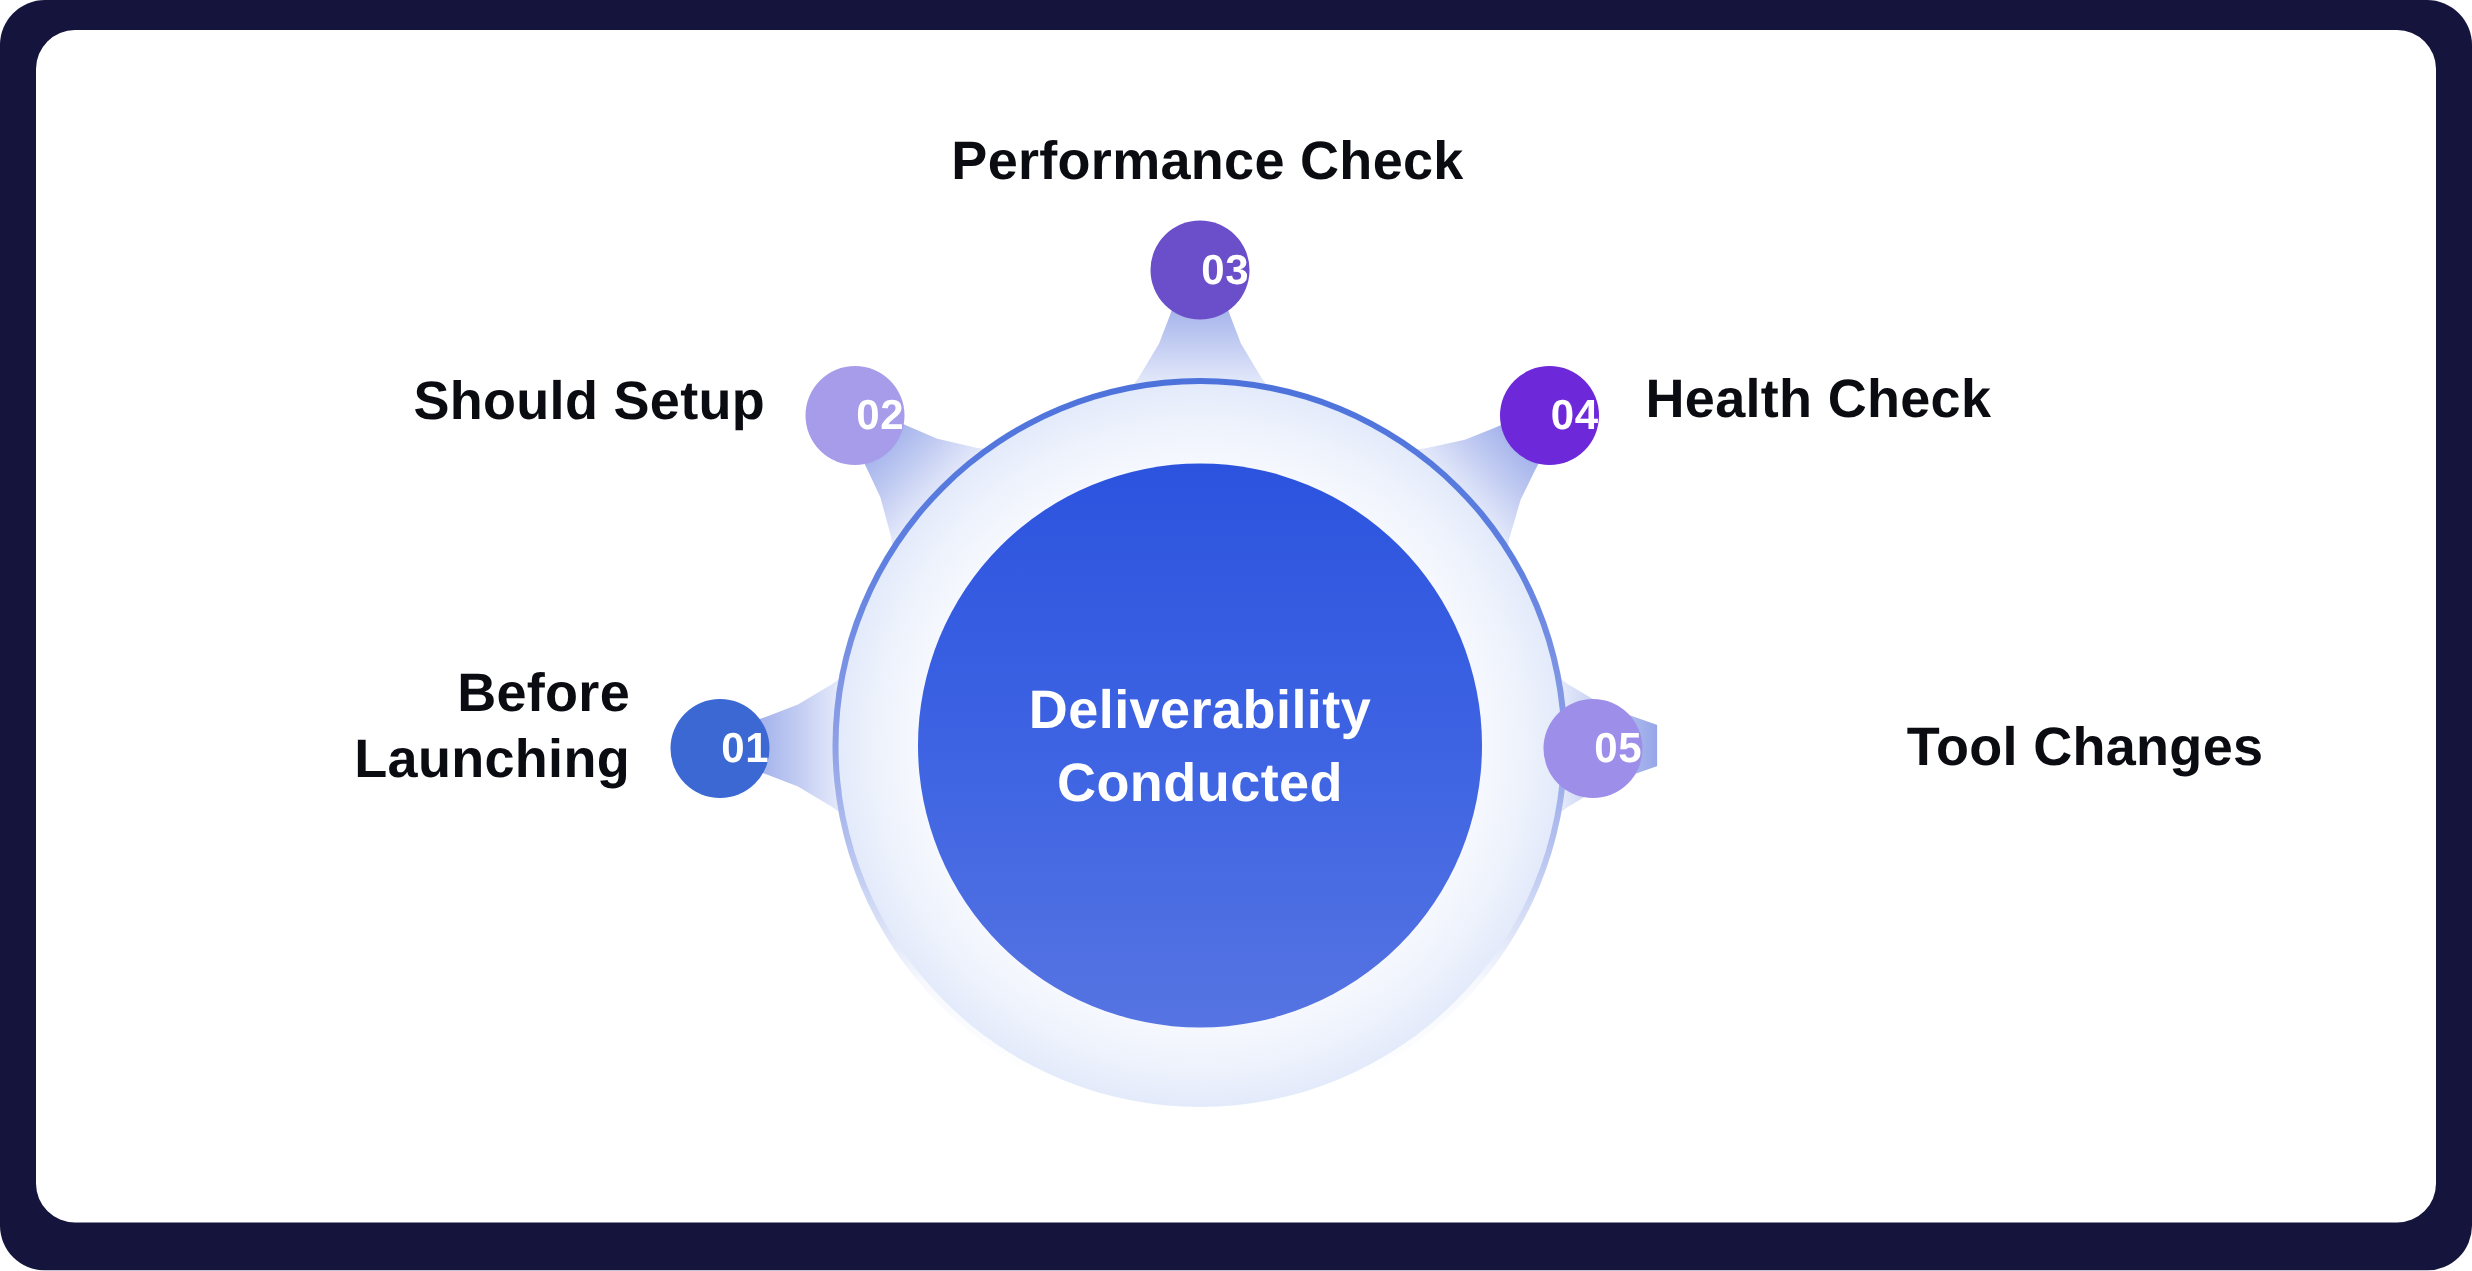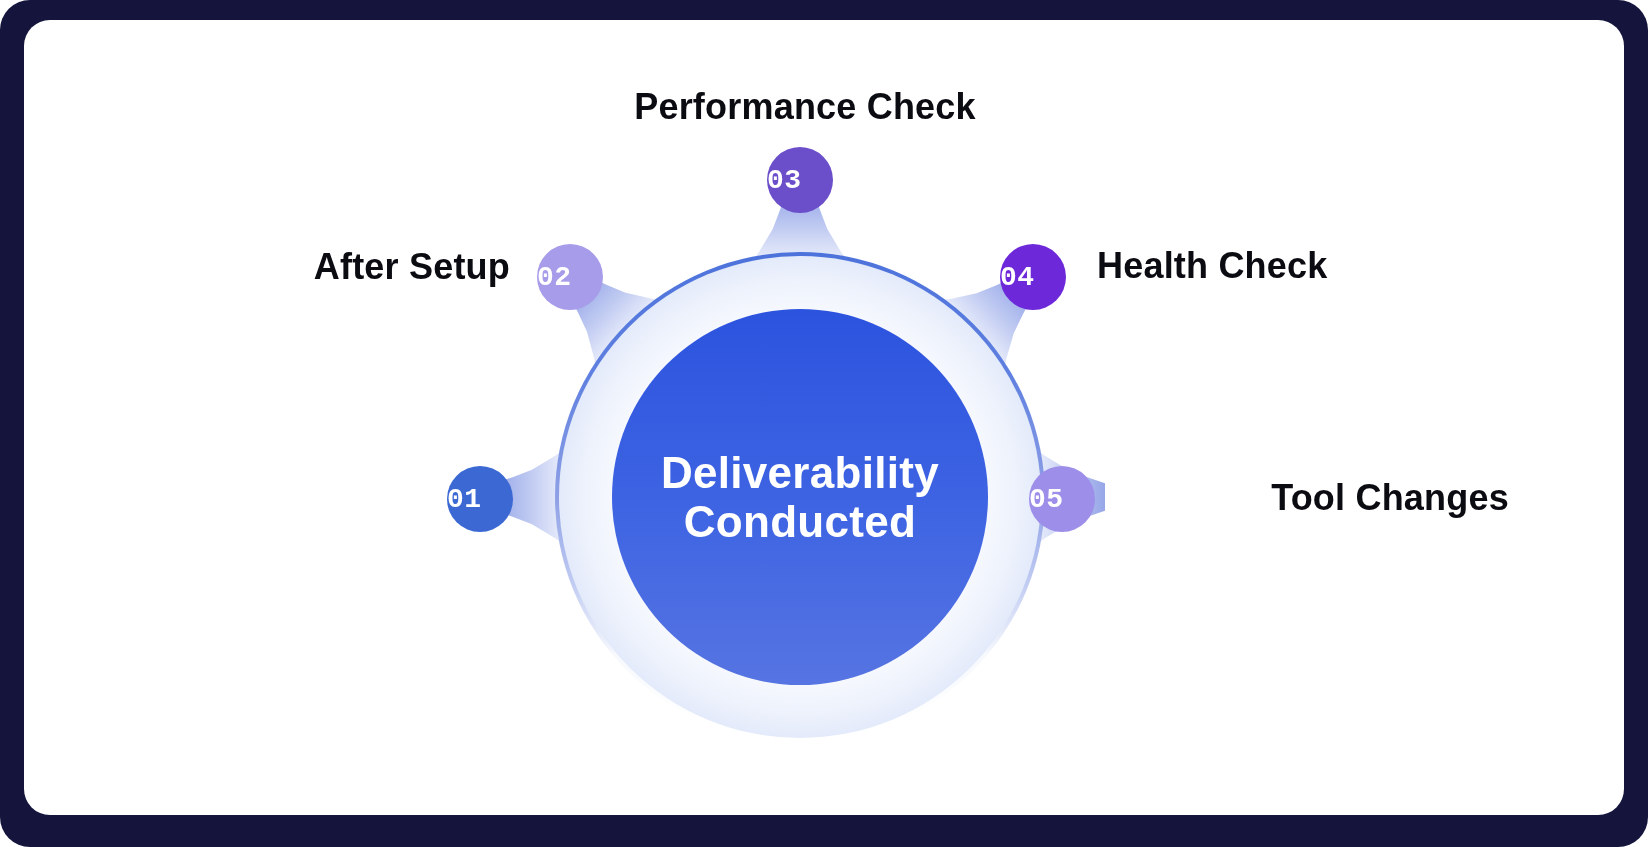--- a/index.html
+++ b/index.html
@@ -46,30 +46,30 @@
   }
 
   
   .center-circle{
     position:absolute;left:612px;top:309px;width:376px;height:376px;z-index:3;
     border-radius:50%;
     background:linear-gradient(180deg,#2C53DE 0%,#3E64E3 52%,#5674E2 100%);
     display:flex;align-items:center;justify-content:center;
   }
   .center-title{
-    color:#ffffff;font-size:44px;font-weight:bold;
+    color:#ffffff;font-size:36px;font-weight:bold;
     line-height:49px;text-align:center;letter-spacing:.3px;
   }
   .center-title span{display:block;}
 
   
   .node{
     position:absolute;width:66px;height:66px;border-radius:50%;z-index:4;
-    display:flex;align-items:center;justify-content:flex-start;
-    color:#ffffff;font-size:28px;font-weight:bold;letter-spacing:.5px;font-family:Liberation Mono, monospace;
+    display:flex;align-items:center;justify-content:flex-end;
+    color:#ffffff;font-size:28px;font-weight:bold;letter-spacing:.5px;
   }
   .node.n1{left:447px;top:466px;}
   .node.n2{left:537px;top:244px;}
   .node.n3{left:767px;top:147px;}
   .node.n4{left:1000px;top:244px;}
   .node.n5{left:1029px;top:466px;}
 
   
   .step-label{
     position:absolute;z-index:4;
@@ -117,19 +117,20 @@
     <div class="node n3" style="background-color: rgb(107, 78, 201);">
       <span>03</span>
     </div>
     <div class="node n4" style="background-color: #6d28d9;">
       <span>04</span>
     </div>
     <div class="node n5" style="background-color: rgb(156, 142, 233);">
       <span>05</span>
     </div>
 
-    <div class="step-label l-after">After Setup</div>
+    <div class="step-label l-before">Before Launching</div>
+    <div class="step-label l-after">Should Setup</div>
     <div class="step-label l-performance">Performance Check</div>
     <div class="step-label l-health">Health Check</div>
     <div class="step-label l-tool">Tool Changes</div>
 
   </div>
 </div>
 
 </body></html>

